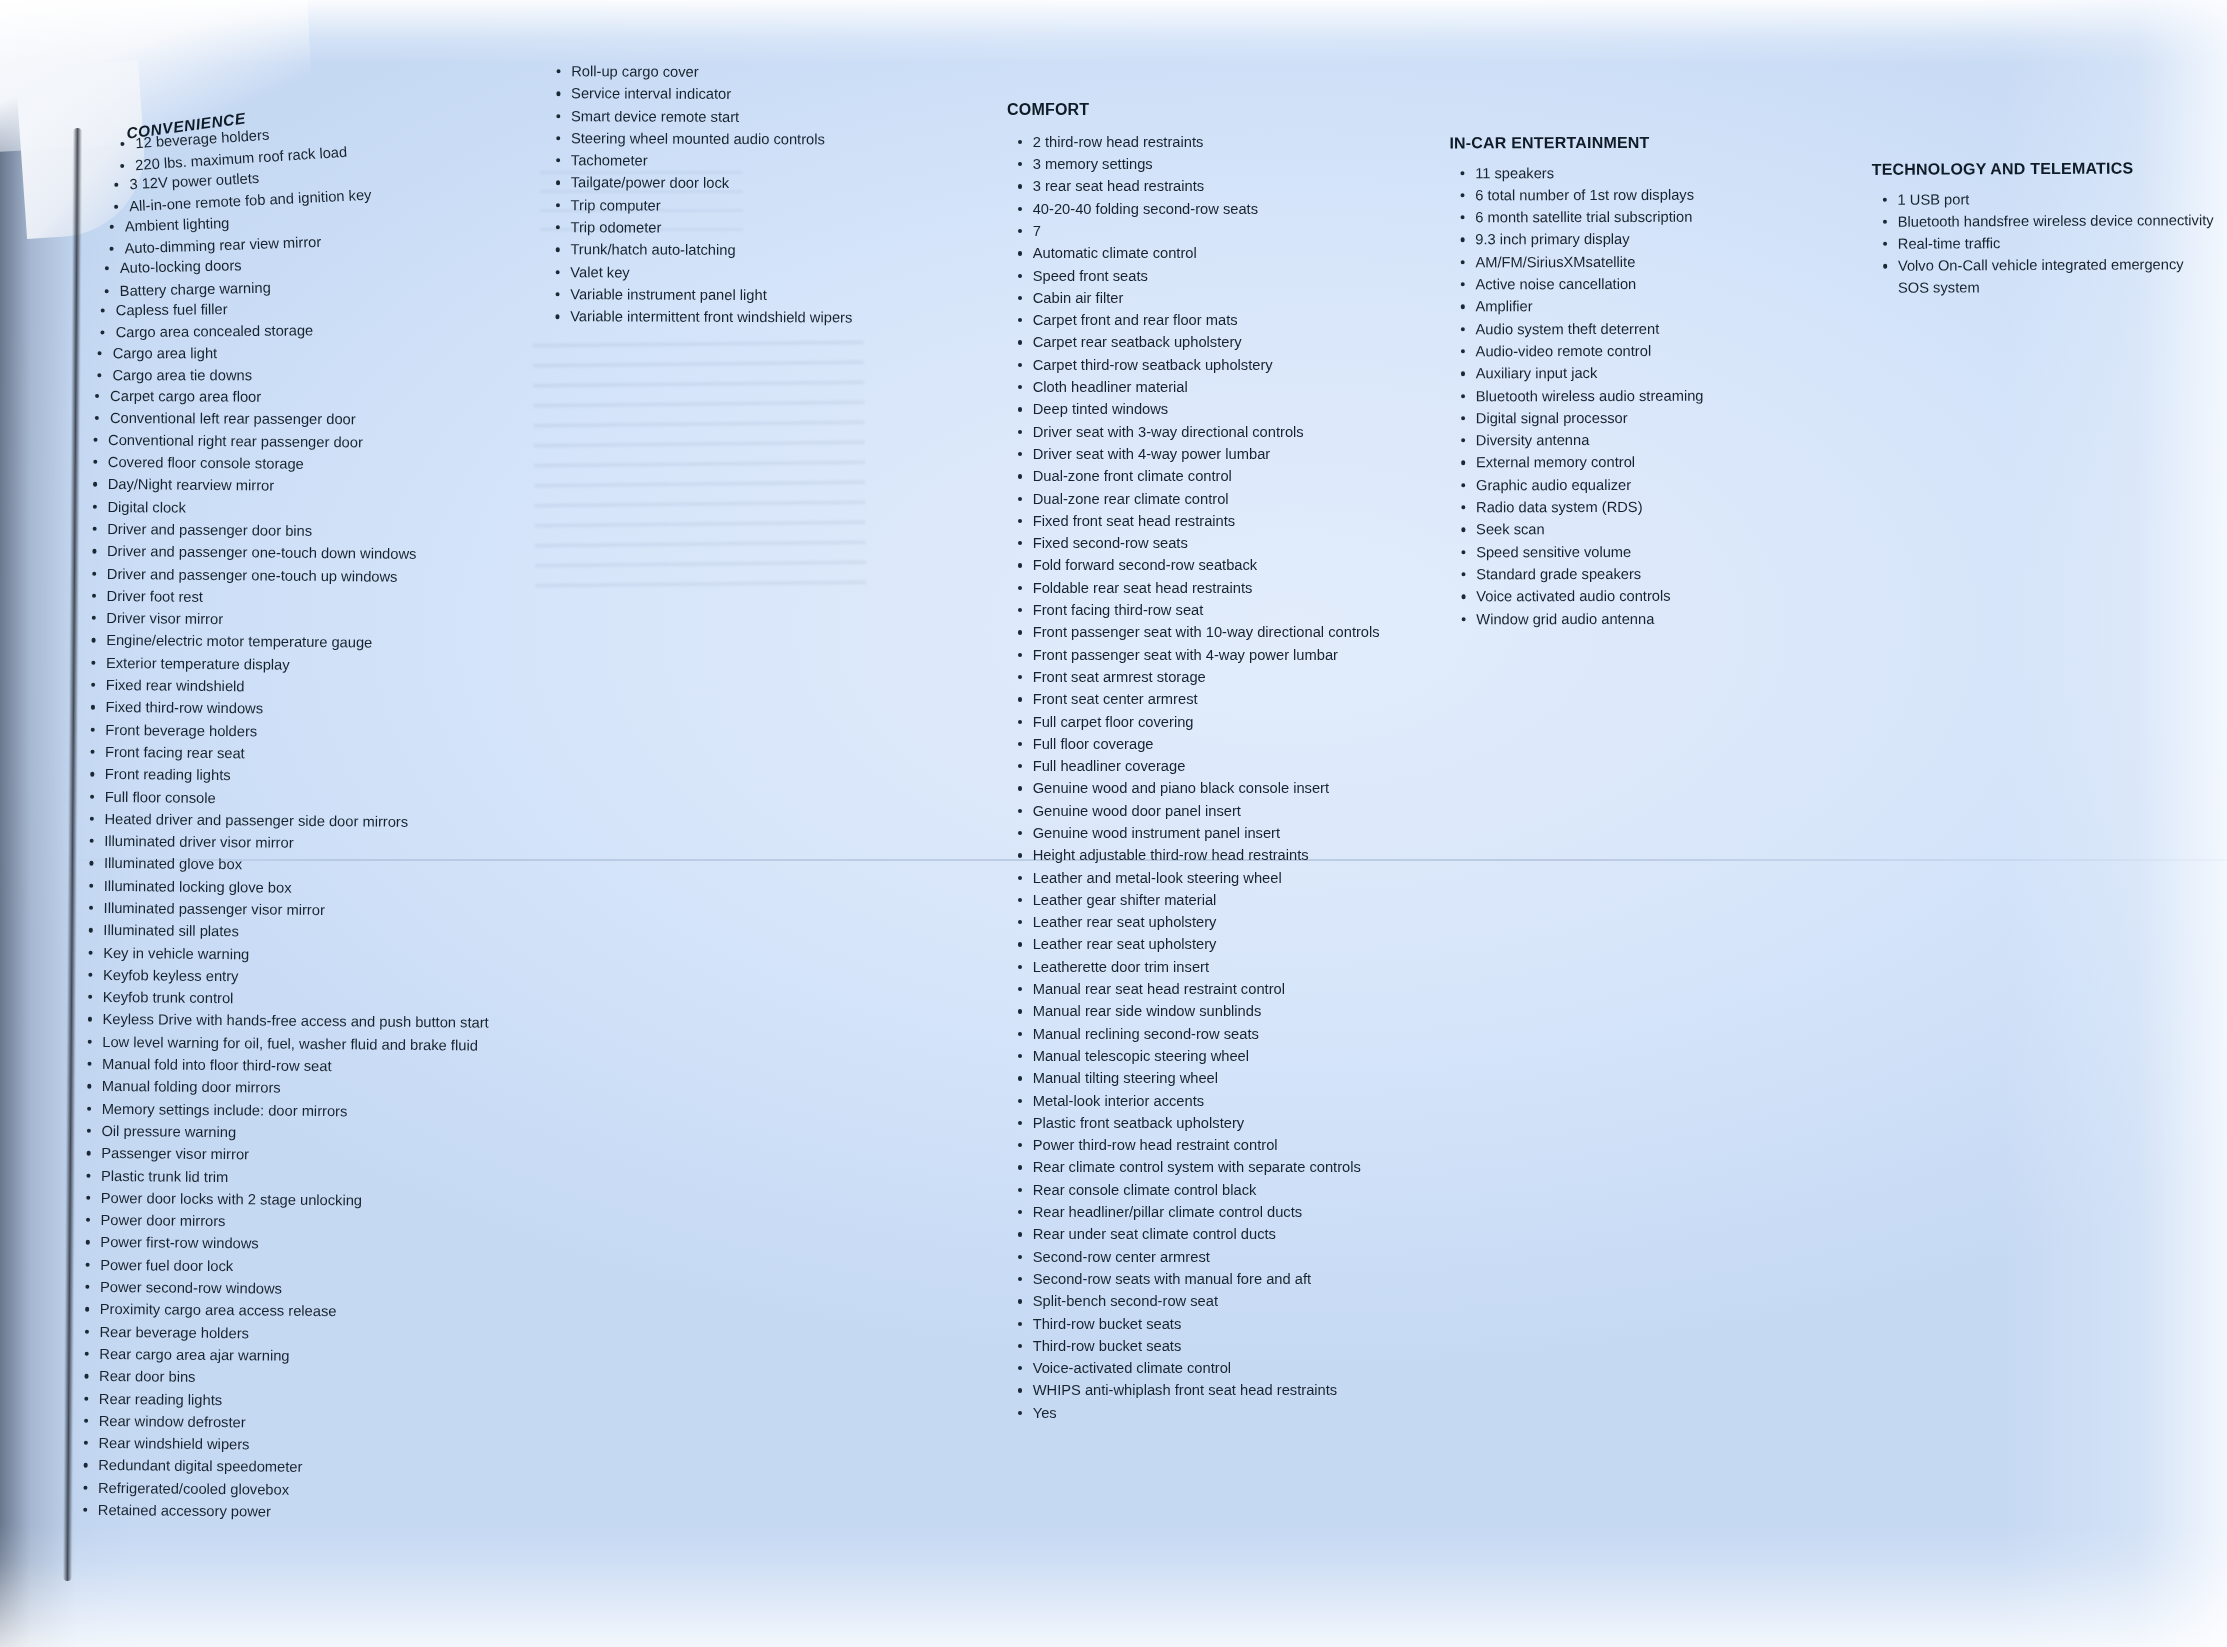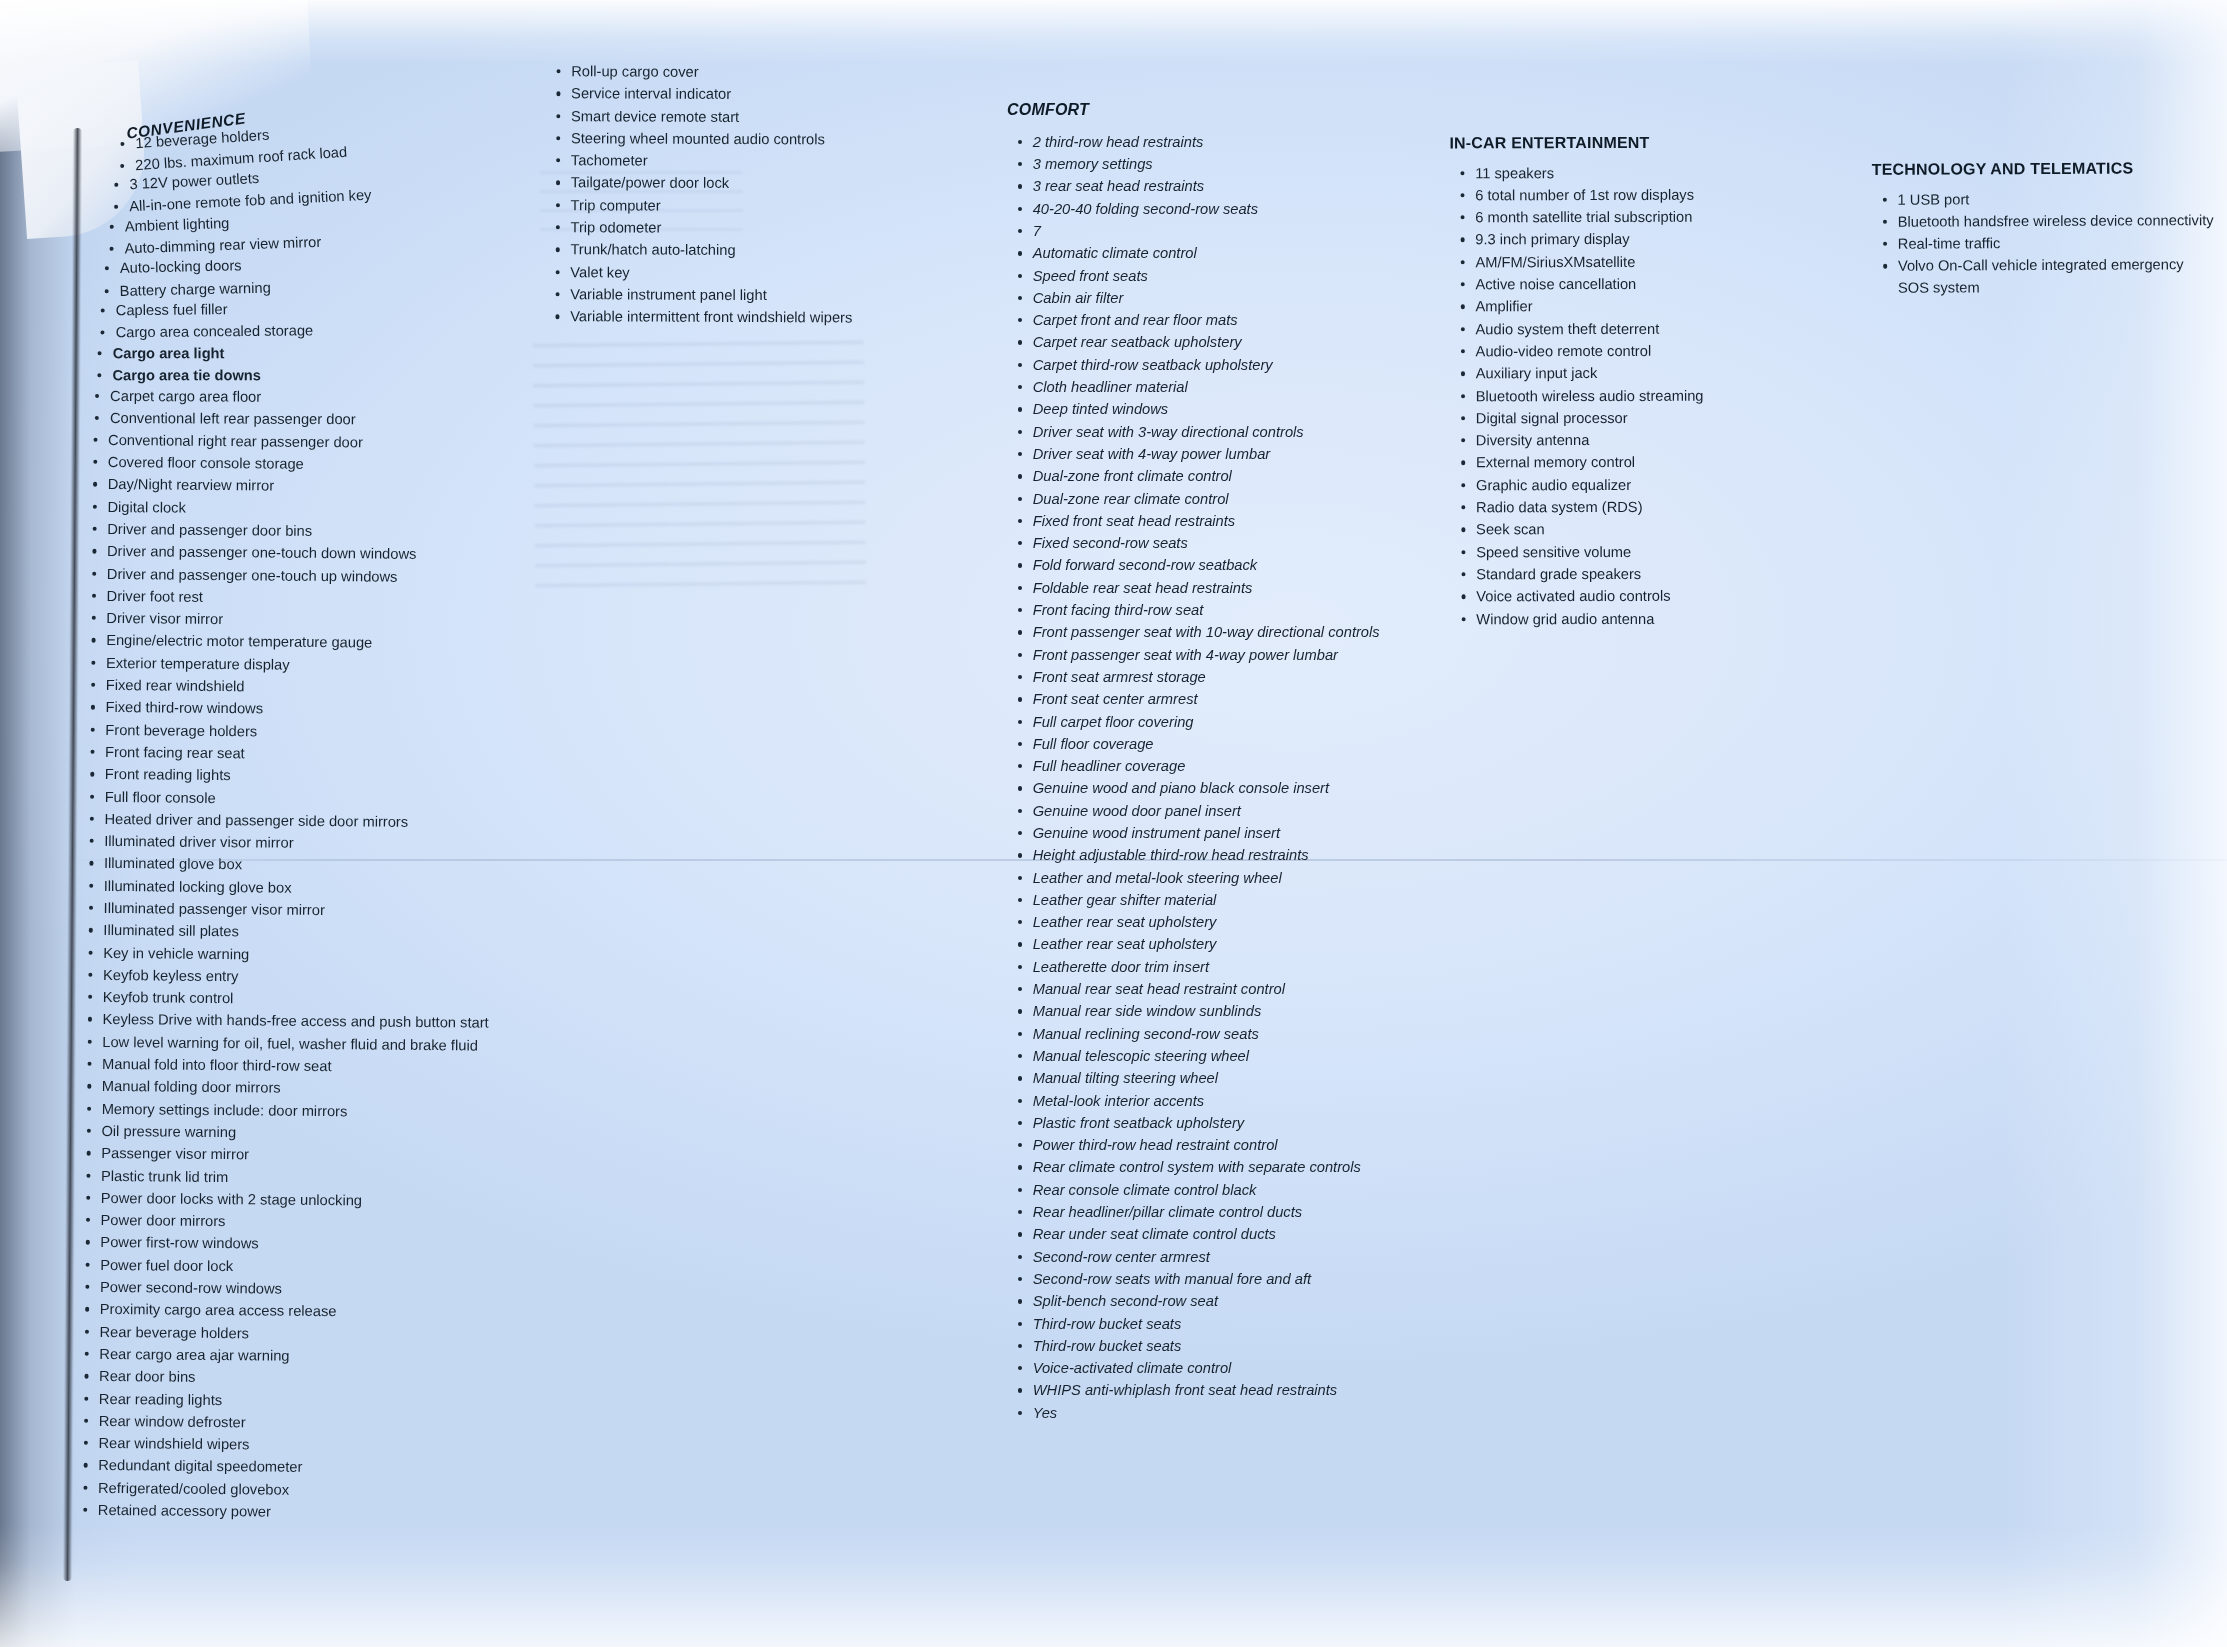--- a/index.html
+++ b/index.html
@@ -148,35 +148,34 @@
     font-style: italic;
     font-size: 15.5px;
     letter-spacing: 0.6px;
   }
   #col-convenience ul.feat { padding-left: 23.5px; }
   #col-convenience ul.feat > li.w1 { transform: rotate(-4.2deg) translateX(23.5px); }
   #col-convenience ul.feat > li.w2 { transform: rotate(-3.3deg) translateX(18px); }
   #col-convenience ul.feat > li.w3 { transform: rotate(-2.5deg) translateX(14px); }
   #col-convenience ul.feat > li.w4 { transform: rotate(-1.8deg) translateX(9.6px); }
   #col-convenience ul.feat > li.w5 { transform: rotate(-1.1deg) translateX(5.9px); }
-  #col-convenience ul.feat > li.w6 { transform: rotate(-0.6deg) translateX(3.2px); font-weight: bold; }
+  #col-convenience ul.feat > li.w6 { transform: rotate(-0.6deg) translateX(3.2px); }
   #col-convenience ul.feat > li.w7 { transform: rotate(-0.25deg) translateX(1.1px); }
 
   #col-convenience-2 {
     left: 545px;
     top: 61px;
     width: 406px;
     transform: rotate(0.25deg);
   }
 
   #col-comfort {
     left: 1007px;
     top: 101px;
     width: 438px;
-    font-style: italic;
   }
   #col-comfort h2 { margin-bottom: 11.8px; }
 
   #col-ice {
     left: 1450px;
     top: 134px;
     width: 299px;
     transform: rotate(-0.15deg);
   }
 

